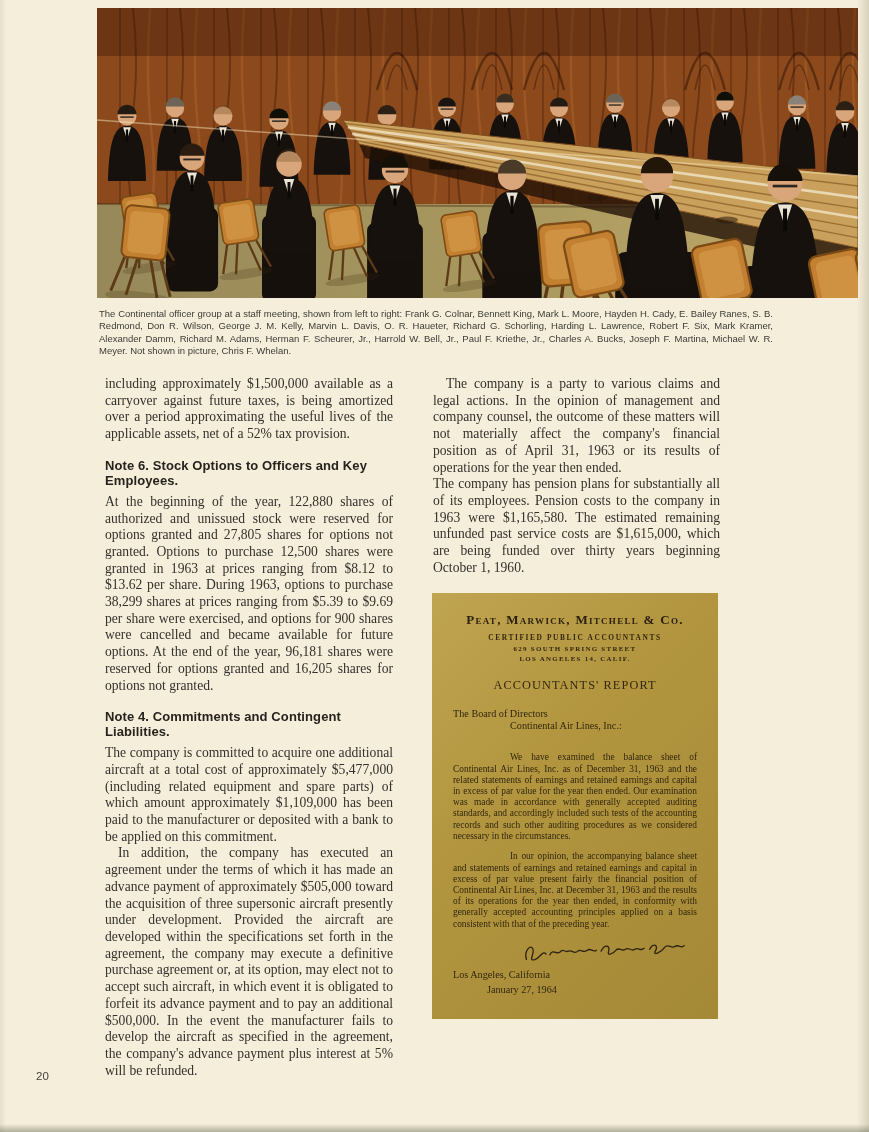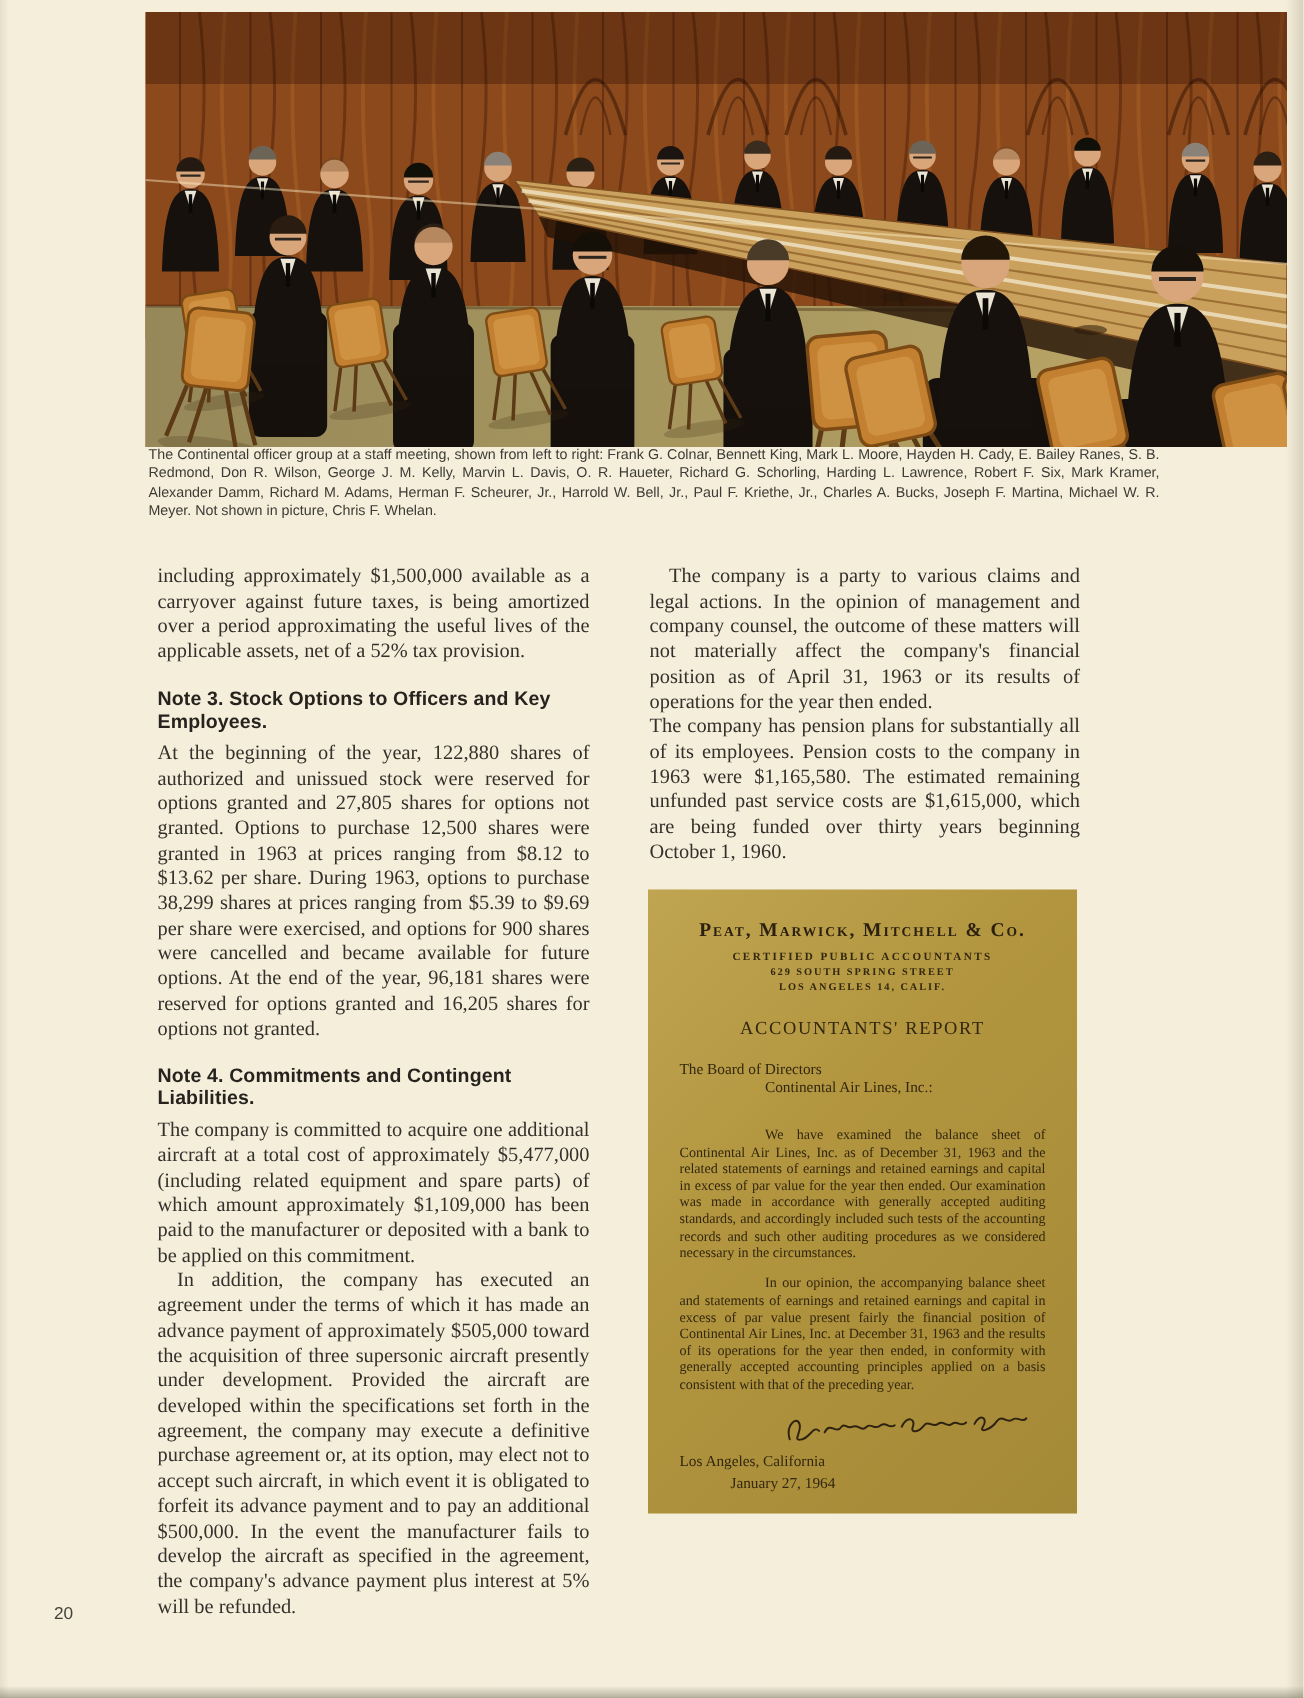--- a/index.html
+++ b/index.html
@@ -12,40 +12,40 @@
     background:linear-gradient(to right,rgba(0,0,0,0),rgba(115,108,78,.22));}
   .page-edge-bottom{position:absolute;left:0;bottom:0;width:100%;height:8px;
     background:linear-gradient(to bottom,rgba(0,0,0,0),rgba(108,110,88,.5));}
   .page-edge-left{position:absolute;left:0;top:0;width:6px;height:100%;
     background:linear-gradient(to right,rgba(120,110,80,.12),rgba(0,0,0,0));}
 
   .photo{position:absolute;left:97px;top:8px;width:761px;height:290px;background:#8c4a1c;}
   .photo svg{display:block;}
 
   .caption{
-    position:absolute;left:99px;top:298px;width:674px;
+    position:absolute;left:99px;top:308px;width:674px;
     font-family:"Liberation Sans",sans-serif;
     font-size:9.5px;line-height:12.4px;text-align:justify;
     color:#3d3b35;
   }
 
   .columns{position:absolute;left:105px;top:376px;width:615px;display:flex;gap:40px;}
   .col-left{width:288px;}
   .col-right{width:287px;}
 
   p.body{margin:0;font-size:13.6px;line-height:16.7px;text-align:justify;color:#34302b;}
   p.indent{text-indent:13px;}
   h3.note{
     font-family:"Liberation Sans",sans-serif;font-size:13px;font-weight:bold;
     color:#26231e;margin:15px 0 6px 0;letter-spacing:.1px;
   }
 
   .gold-box{
     margin-top:17px;margin-left:-1px;width:286px;min-height:380px;box-sizing:border-box;
-    padding:19px 21px 13px 21px;
+    padding:19px 21px 23px 21px;
     background:var(--gold-bg,#b2953e);
     background-image:linear-gradient(135deg,rgba(255,235,170,.18),rgba(0,0,0,0) 40%,rgba(60,45,0,.12));
     color:#33270f;
   }
   .gb-firm{text-align:center;font-variant:small-caps;font-weight:600;font-size:13px;letter-spacing:1.3px;color:#2c2110;}
   .gb-cpa{text-align:center;font-size:7.4px;letter-spacing:1.6px;text-transform:uppercase;font-weight:600;margin-top:5px;}
   .gb-addr{text-align:center;font-size:6.9px;letter-spacing:1.3px;text-transform:uppercase;font-weight:600;margin-top:3px;}
   .gb-title{text-align:center;font-size:12.3px;letter-spacing:1.1px;text-transform:uppercase;margin-top:16px;}
   .gb-addressee{font-size:10.2px;line-height:12px;margin-top:15px;}
   .gb-addressee-2{padding-left:57px;}
@@ -378,21 +378,21 @@
         <rect x="770.5" y="244" width="39" height="48" rx="6" fill="#d49a4a" opacity=".7"></rect>
       </g>
     </svg>
 </div>
 
 <div class="caption">The Continental officer group at a staff meeting, shown from left to right: Frank G. Colnar, Bennett King, Mark L. Moore, Hayden H. Cady, E. Bailey Ranes, S. B. Redmond, Don R. Wilson, George J. M. Kelly, Marvin L. Davis, O. R. Haueter, Richard G. Schorling, Harding L. Lawrence, Robert F. Six, Mark Kramer, Alexander Damm, Richard M. Adams, Herman F. Scheurer, Jr., Harrold W. Bell, Jr., Paul F. Kriethe, Jr., Charles A. Bucks, Joseph F. Martina, Michael W. R. Meyer. Not shown in picture, Chris F. Whelan.</div>
 
 <div class="columns">
   <div class="col-left">
     <p class="body">including approximately $1,500,000 available as a carryover against future taxes, is being amortized over a period approximating the useful lives of the applicable assets, net of a 52% tax provision.</p>
-    <h3 class="note">Note 3. Stock Options to Officers and Key Employees.</h3>
+    <h3 class="note">Note 6. Stock Options to Officers and Key Employees.</h3>
     <p class="body">At the beginning of the year, 122,880 shares of authorized and unissued stock were reserved for options granted and 27,805 shares for options not granted. Options to purchase 12,500 shares were granted in 1963 at prices ranging from $8.12 to $13.62 per share. During 1963, options to purchase 38,299 shares at prices ranging from $5.39 to $9.69 per share were exercised, and options for 900 shares were cancelled and became available for future options. At the end of the year, 96,181 shares were reserved for options granted and 16,205 shares for options not granted.</p>
     <h3 class="note">Note 4. Commitments and Contingent Liabilities.</h3>
     <p class="body">The company is committed to acquire one additional aircraft at a total cost of approximately $5,477,000 (including related equipment and spare parts) of which amount approximately $1,109,000 has been paid to the manufacturer or deposited with a bank to be applied on this commitment.</p>
     <p class="body indent">In addition, the company has executed an agreement under the terms of which it has made an advance payment of approximately $505,000 toward the acquisition of three supersonic aircraft presently under development. Provided the aircraft are developed within the specifications set forth in the agreement, the company may execute a definitive purchase agreement or, at its option, may elect not to accept such aircraft, in which event it is obligated to forfeit its advance payment and to pay an additional $500,000. In the event the manufacturer fails to develop the aircraft as specified in the agreement, the company's advance payment plus interest at 5% will be refunded.</p>
   </div>
 
   <div class="col-right">
     <p class="body indent">The company is a party to various claims and legal actions. In the opinion of management and company counsel, the outcome of these matters will not materially affect the company's financial position as of April 31, 1963 or its results of operations for the year then ended.</p>
     <p class="body">The company has pension plans for substantially all of its employees. Pension costs to the company in 1963 were $1,165,580. The estimated remaining unfunded past service costs are $1,615,000, which are being funded over thirty years beginning October 1, 1960.</p>
 

